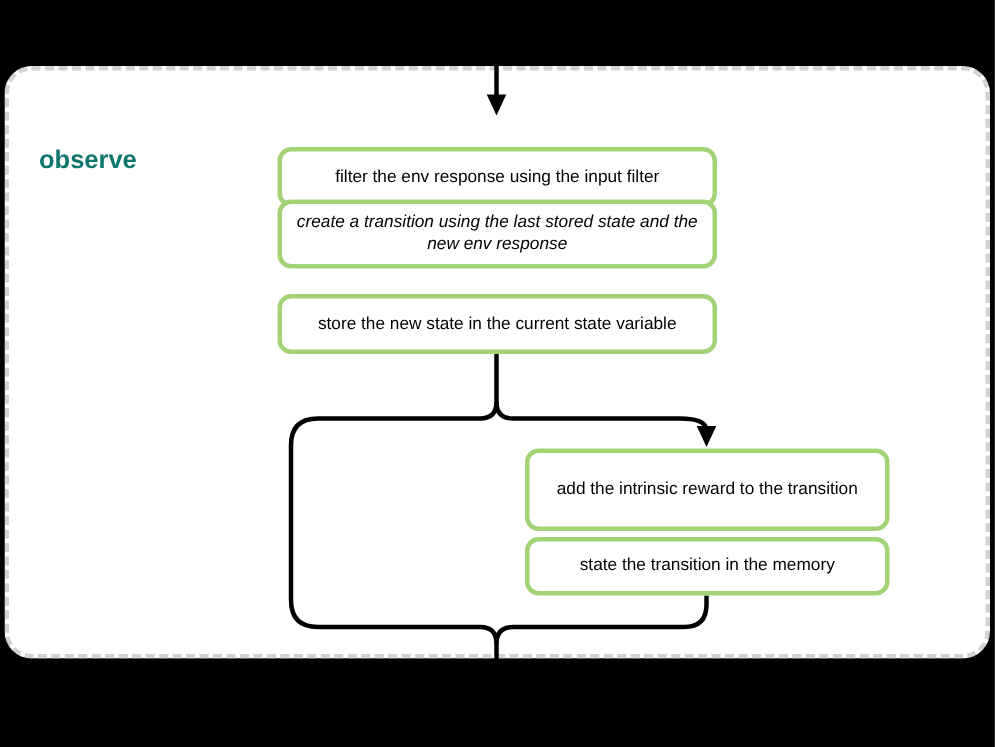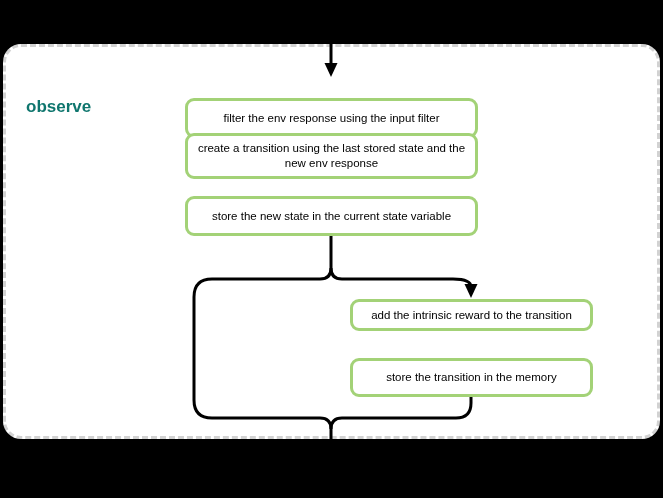--- a/index.html
+++ b/index.html
@@ -64,23 +64,23 @@
     align-items: center;
     justify-content: center;
     text-align: center;
     font-size: 11.5px;
     line-height: 1.3;
     color: #000000;
     padding: 0 4px;
     z-index: 3;
   }
   .node-1 { left: 185px; top: 78px;  width: 293px; height: 40px; margin-top: 20px; }
-  .node-2 { left: 185px; top: 133px; width: 293px; height: 46px; padding: 0 2px; }
+  .node-2 { left: 185px; top: 133px; width: 293px; height: 46px; padding: 0 2px; font-style: italic; }
   .node-3 { left: 185px; top: 196px; width: 293px; height: 40px; }
-  .node-4 { left: 350px; top: 299px; width: 243px; height: 32px; }
+  .node-4 { left: 350px; top: 299px; width: 243px; height: 55px; }
   .node-5 { left: 350px; top: 358px; width: 243px; height: 39px; }
   .condition-label {
     position: absolute;
     left: 346px;
     top: 253px;
     font-size: 11.5px;
     font-weight: bold;
     color: #000000;
     white-space: nowrap;
     z-index: 3;
@@ -109,16 +109,16 @@
   </svg>
 
   <div class="node node-1">filter the env response using the input filter</div>
 
   <div class="node node-2">create a transition using the last stored state and the new env response</div>
 
   <div class="node node-3">store the new state in the current state variable</div>
 
   <div class="node node-4">add the intrinsic reward to the transition</div>
 
-  <div class="node node-5">store the transition in the memory</div>
+  <div class="node node-5">state the transition in the memory</div>
 
 
 </div>
 
 </body></html>

